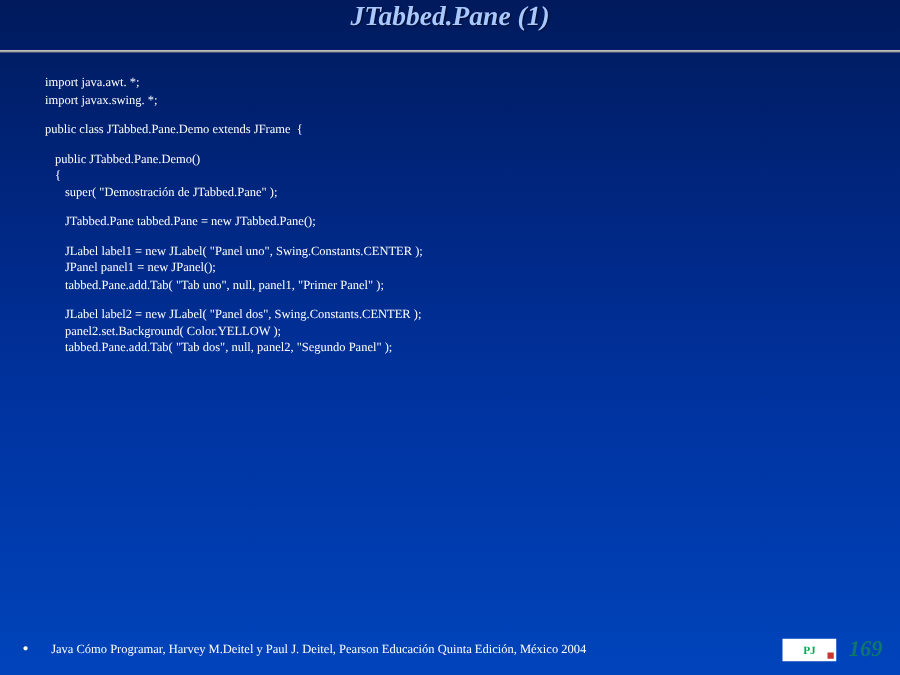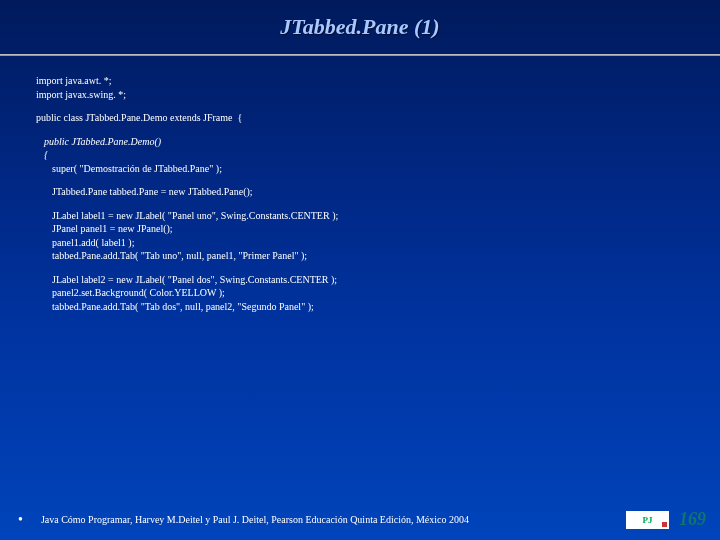--- a/index.html
+++ b/index.html
@@ -4,42 +4,41 @@
 <style>
   * { margin: 0; padding: 0; box-sizing: border-box; }
   html, body { width: 720px; height: 540px; overflow: hidden; }
   body {
     background: linear-gradient(to bottom, #001a5c 0%, #002680 30%, #0033a0 60%, #0044bb 100%);
     font-family: "Times New Roman", serif;
     color: #fff;
   }
   .title-area {
     text-align: center;
-    padding-top: 14px;
     padding-bottom: 8px;
   }
   .title-text {
     color: #a8c8ff;
     font-style: italic;
     font-weight: bold;
     font-size: 22px;
     text-shadow: 1px 1px 1px rgba(0,0,0,0.5);
   }
   .divider {
     height: 2px;
     background: linear-gradient(to bottom, #ccc 0%, #888 100%);
     margin: 6px 0 0 0;
   }
   .content {
     padding: 18px 10px 0 36px;
     font-size: 10px;
     line-height: 1.35;
   }
   .code-block { white-space: pre; }
-  .indent1 { padding-left: 8px; font-style: italic; }
+  .indent1 { padding-left: 8px; }
   .indent2 { padding-left: 16px; }
   .footer {
     position: absolute;
     bottom: 10px;
     left: 0;
     width: 720px;
     display: flex;
     align-items: center;
     padding: 0 14px 0 18px;
   }
@@ -96,21 +95,20 @@
   <div class="code-block">public class JTabbed.Pane.Demo extends JFrame  {</div>
   <div class="gap"></div>
   <div class="code-block indent1">public JTabbed.Pane.Demo()</div>
   <div class="code-block indent1">{</div>
   <div class="code-block indent2">super( "Demostración de JTabbed.Pane" );</div>
   <div class="gap"></div>
   <div class="code-block indent2">JTabbed.Pane tabbed.Pane = new JTabbed.Pane();</div>
   <div class="gap"></div>
   <div class="code-block indent2">JLabel label1 = new JLabel( "Panel uno", Swing.Constants.CENTER );</div>
   <div class="code-block indent2">JPanel panel1 = new JPanel();</div>
-  <div class="code-block indent2">panel1.add( label1 );</div>
   <div class="code-block indent2">tabbed.Pane.add.Tab( "Tab uno", null, panel1, "Primer Panel" );</div>
   <div class="gap"></div>
   <div class="code-block indent2">JLabel label2 = new JLabel( "Panel dos", Swing.Constants.CENTER );</div>
   <div class="code-block indent2">panel2.set.Background( Color.YELLOW );</div>
   <div class="code-block indent2">tabbed.Pane.add.Tab( "Tab dos", null, panel2, "Segundo Panel" );</div>
 </div>
 
 <div class="footer">
   <span class="bullet">•</span>
   <span class="footer-text">Java Cómo Programar, Harvey M.Deitel y Paul J. Deitel, Pearson Educación Quinta Edición, México 2004</span>

